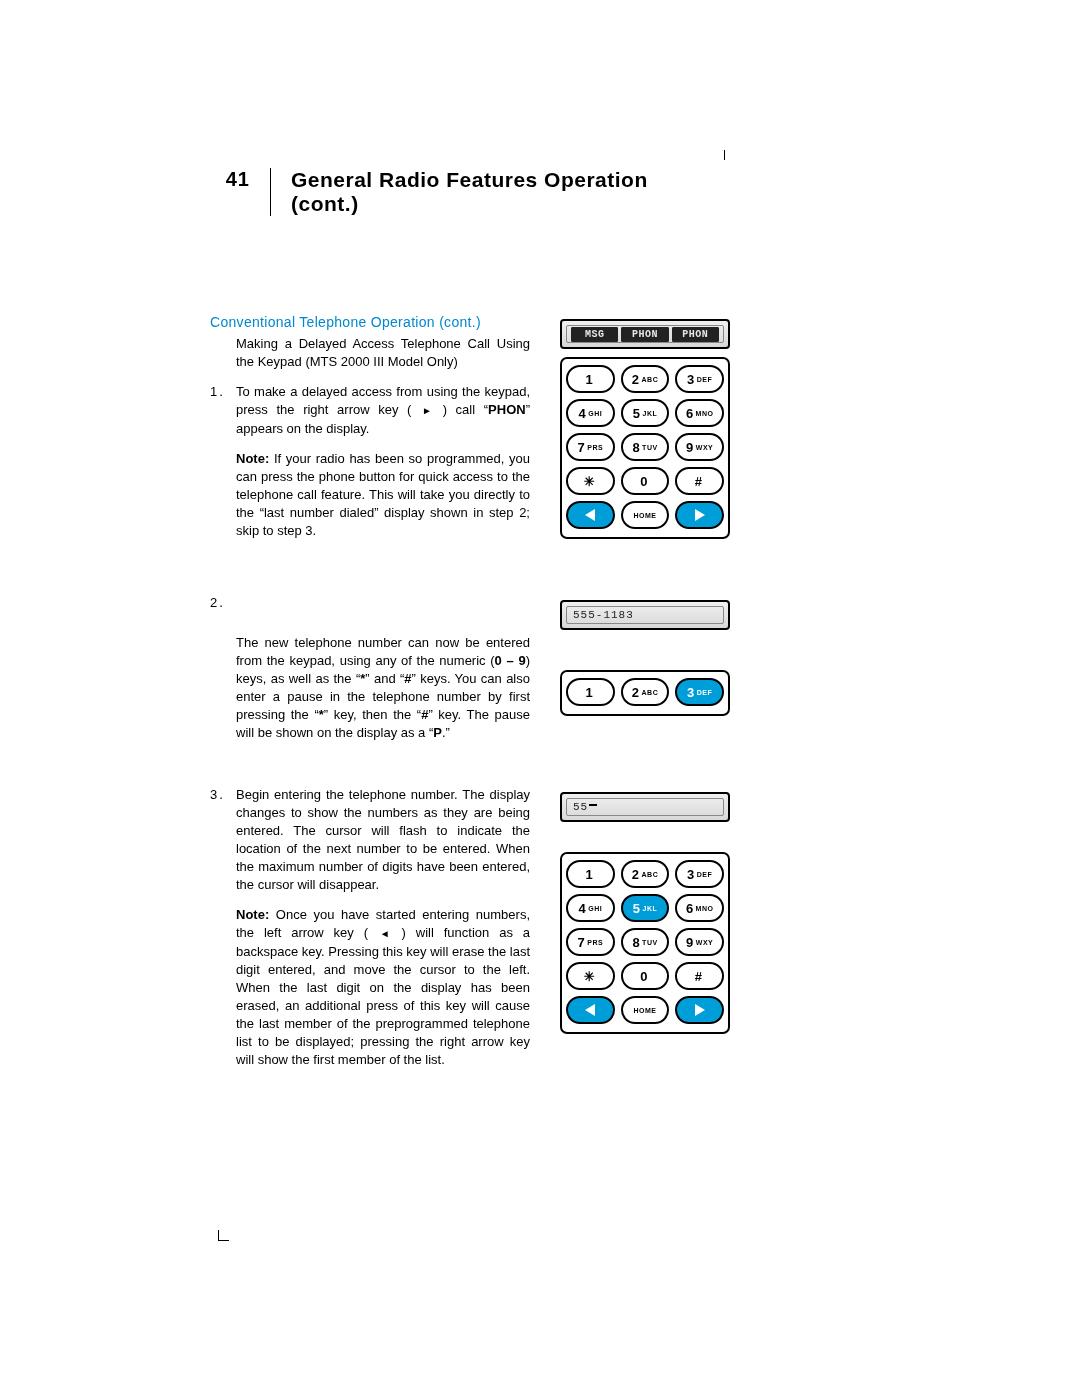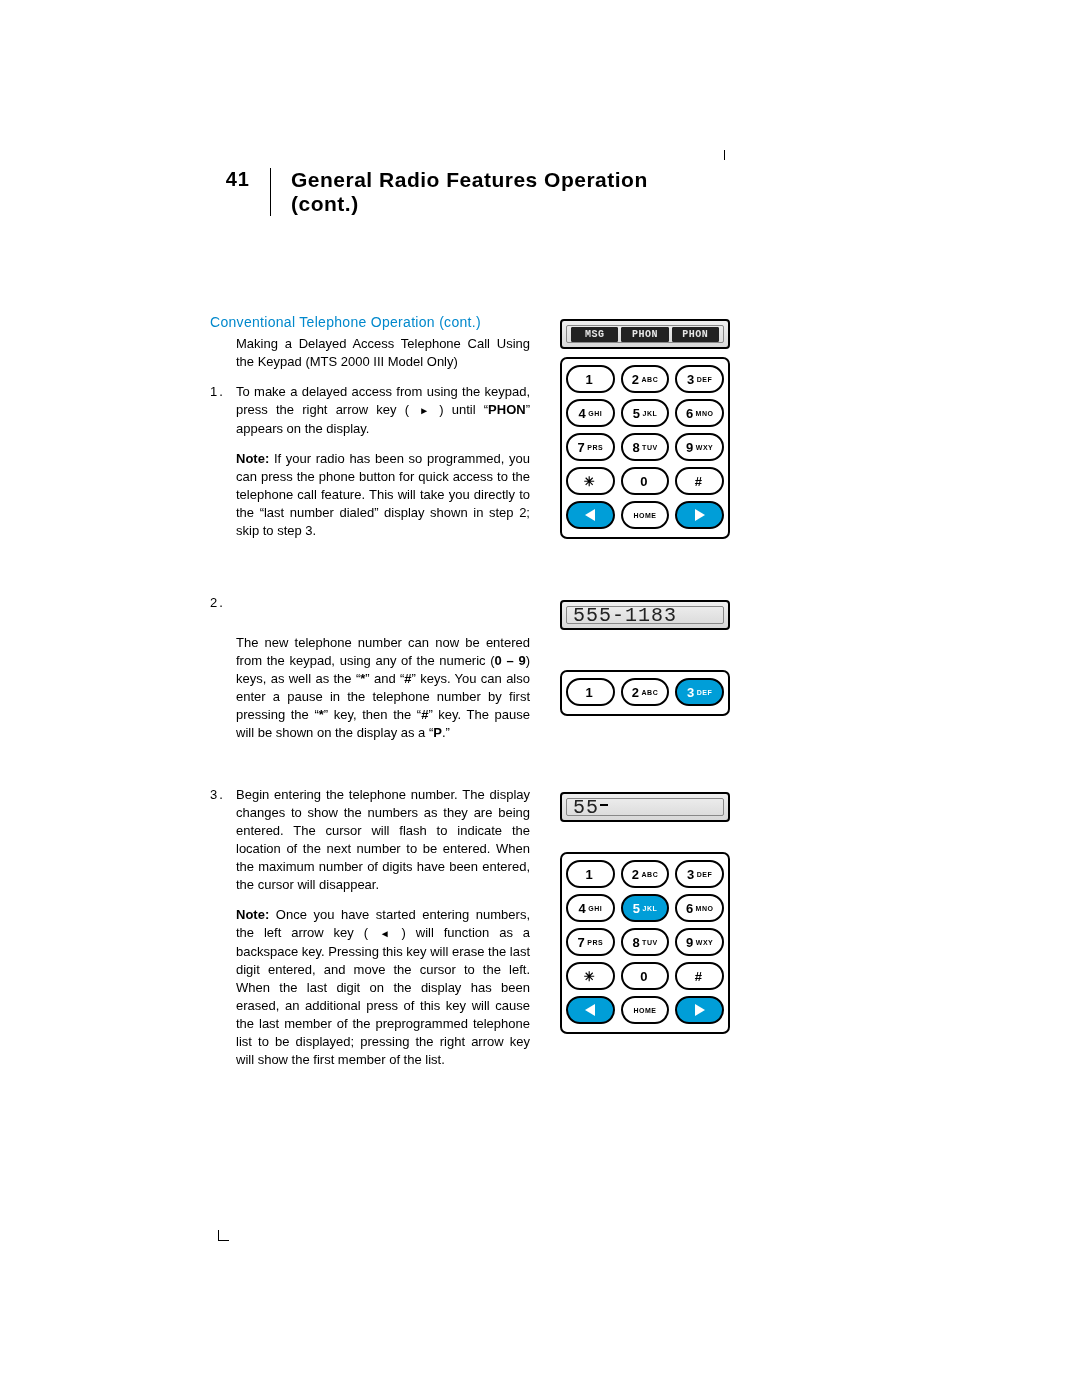--- a/index.html
+++ b/index.html
@@ -47,21 +47,21 @@
     display:flex; align-items:center; padding:0 4px;
     font-size:14px; letter-spacing:1px; color:#222;
   }
   .lcd-tabs { display:flex; gap:3px; width:100%; }
   .lcd-tab {
     flex:1; border:1px solid #222; border-radius:1px;
     font-size:10px; text-align:center; padding:1px 0;
     background:#e6e6e6; font-weight:700; letter-spacing:0.5px;
   }
   .lcd-tab.inv { background:#222; color:#e6e6e6; }
-  .lcd-num { font-size:20px; padding-left:2px; }
+  .lcd-num { font-size:11px; padding-left:2px; }
   .cursor { display:inline-block; width:8px; border-bottom:2px solid #000; margin-left:1px; transform:translateY(-2px); }
   .ring {
     border:2px solid #000; border-radius:7px; padding:6px 4px 8px 4px;
     margin-top:8px;
   }
   .kp { display:grid; grid-template-columns:repeat(3,1fr); gap:6px 6px; }
   .btn {
     border:2px solid #000; border-radius:999px;
     height:24px; display:flex; align-items:center; justify-content:center;
     font-size:10px; font-weight:700; letter-spacing:0.5px;
@@ -103,21 +103,21 @@
 
     <div class="row">
       <div class="left-col">
         <div class="sub-h">Conventional Telephone Operation (cont.)</div>
         <div class="intro-body">Making a Delayed Access Telephone Call Using the Keypad (MTS 2000 III Model Only)</div>
 
         <div class="step">
           <div class="n">1.</div>
           <div class="b">
             <p>
-              <span>To make a delayed access from using the keypad, press the right arrow key ( </span><span class="arrow-glyph">►</span><span> ) until “</span><b>PHON</b><span>” appears on the display.</span>
+              <span>To make a delayed access from using the keypad, press the right arrow key ( </span><span class="arrow-glyph">►</span><span> ) call “</span><b>PHON</b><span>” appears on the display.</span>
             </p>
             <p>
               <b>Note:</b><span> If your radio has been so programmed, you can press the phone button for quick access to the telephone call feature. This will take you directly to the “last number dialed” display shown in step 2; skip to step 3.</span>
             </p>
           </div>
         </div>
       </div>
 
       <div class="right-col">
         <div class="lcd">

